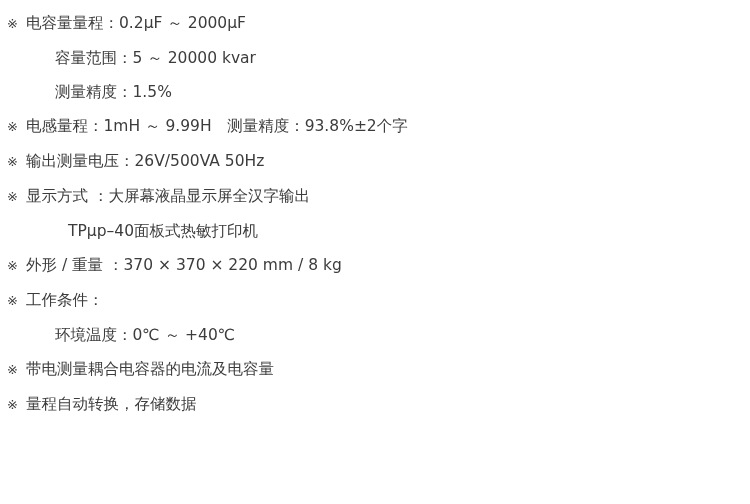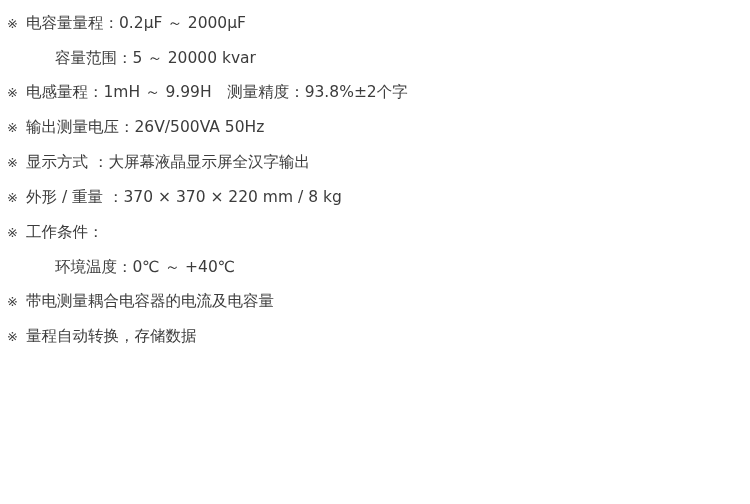--- a/index.html
+++ b/index.html
@@ -48,31 +48,39 @@
 
 <div class="spec-sheet">
     <div class="spec-line lvl-0">
       <span class="marker">※</span>
       <span class="text">电容量量程：0.2μF ～ 2000μF</span>
     </div>
     <div class="spec-line lvl-1">
       <span class="marker"></span>
       <span class="text">容量范围：5 ～ 20000 kvar</span>
     </div>
+    <div class="spec-line lvl-1">
+      <span class="marker"></span>
+      <span class="text">测量精度：1.5%</span>
+    </div>
     <div class="spec-line lvl-0">
       <span class="marker">※</span>
       <span class="text">电感量程：1mH ～ 9.99H　测量精度：93.8%±2个字</span>
     </div>
     <div class="spec-line lvl-0">
       <span class="marker">※</span>
       <span class="text">输出测量电压：26V/500VA  50Hz</span>
     </div>
     <div class="spec-line lvl-0">
       <span class="marker">※</span>
       <span class="text">显示方式 ：大屏幕液晶显示屏全汉字输出</span>
+    </div>
+    <div class="spec-line lvl-2">
+      <span class="marker"></span>
+      <span class="text">TPμp–40面板式热敏打印机</span>
     </div>
     <div class="spec-line lvl-0">
       <span class="marker">※</span>
       <span class="text">外形 / 重量 ：370 × 370 × 220 mm / 8 kg</span>
     </div>
     <div class="spec-line lvl-0">
       <span class="marker">※</span>
       <span class="text">工作条件：</span>
     </div>
     <div class="spec-line lvl-1">

